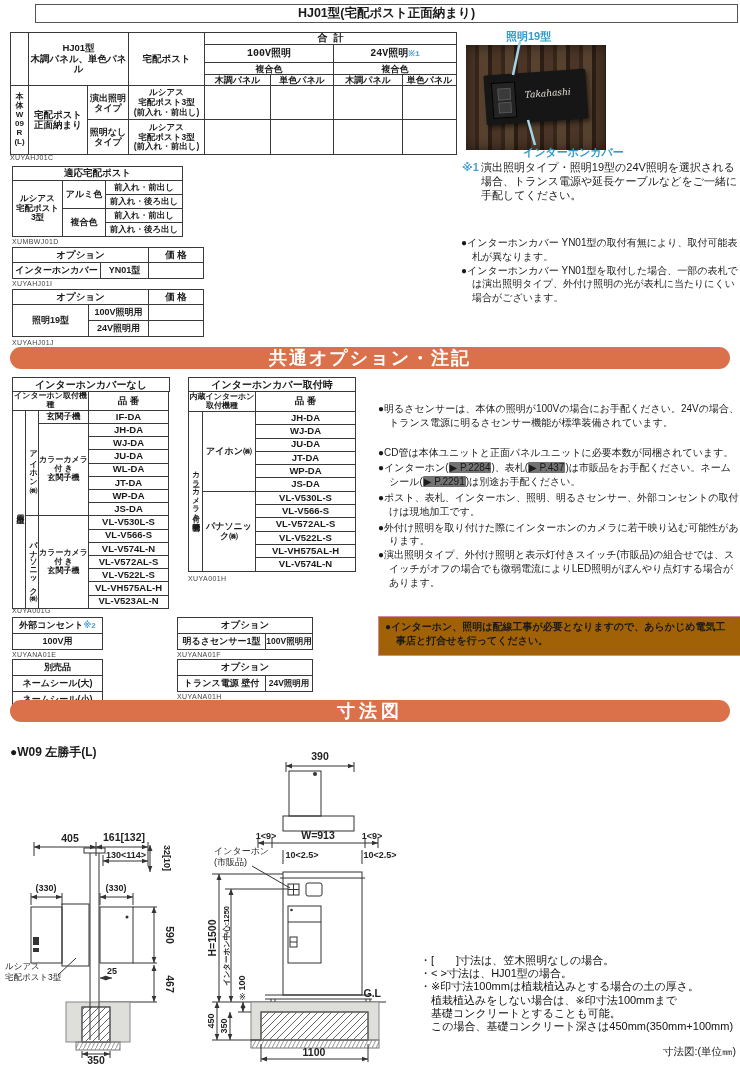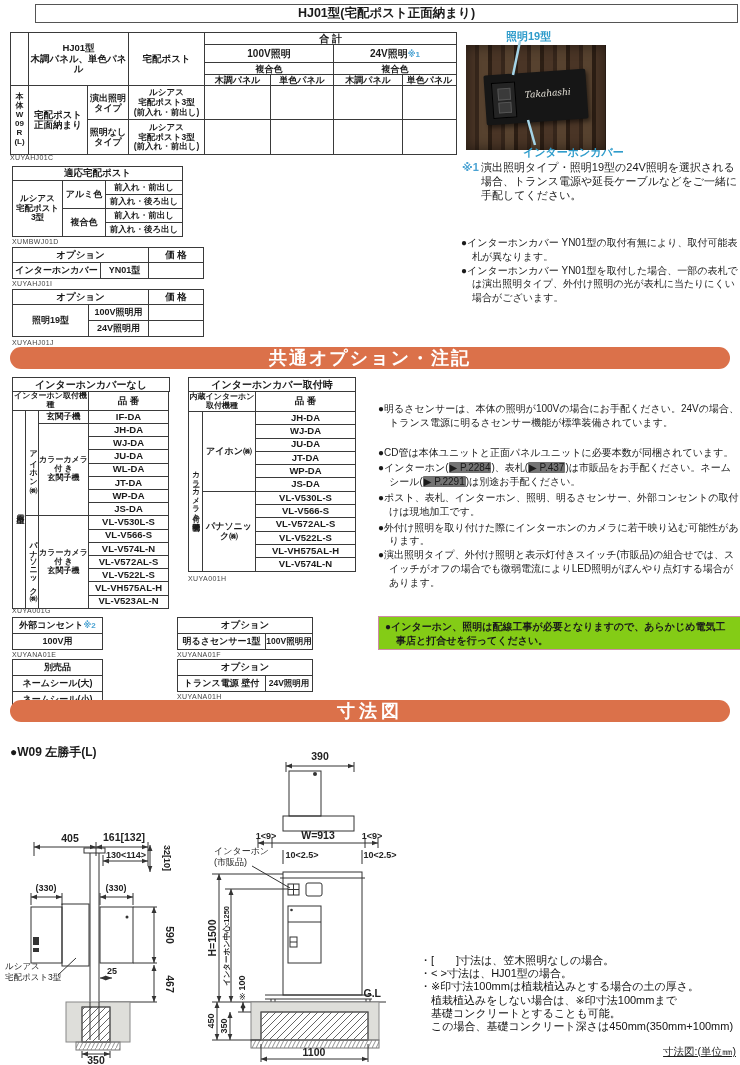--- a/index.html
+++ b/index.html
@@ -6,36 +6,36 @@
   .page{position:relative;width:740px;height:1065px;background:#fff;overflow:hidden;
         font-family:"Liberation Sans","DejaVu Sans",sans-serif;color:#1a1a1a;}
   .abs{position:absolute;}
   
   table{border-collapse:collapse;table-layout:fixed;}
   .tbl{border:1.5px solid #3a3a3a;}
   .tbl td{border:1px solid #3a3a3a;padding:0;text-align:center;vertical-align:middle;
           line-height:1.12;overflow:hidden;background:#fff;}
   .hd{background:#d9d9d9;font-weight:bold;}
   .b{font-weight:bold;}.t8{font-size:8px;}.t85{font-size:8.5px;}.t9{font-size:9px;}
-  .t95{font-size:9.5px;}.t10{font-size:10px;}
+  .t95{font-size:9.5px;}.t10{font-size:10px;font-family:Liberation Mono, monospace;}
   .code{font-size:7px;color:#444;letter-spacing:.4px;}
   .blue{color:#4ba3d3;}
   .vtext{writing-mode:vertical-rl;text-orientation:upright;letter-spacing:1px;margin:0 auto;}
   
   .banner{position:absolute;left:10px;width:720px;height:22px;background:#db714a;border-radius:11px;
           color:#fff;font-weight:bold;font-size:18px;line-height:22px;text-align:center;letter-spacing:2px;}
   .titlebox{border:1.2px solid #555;text-align:center;font-weight:bold;font-size:12.5px;line-height:17px;}
   .subttl{border:1.2px solid #3a3a3a;text-align:center;font-weight:bold;font-size:10px;line-height:13px;background:#fff;}
   
   .blt{font-size:10px;line-height:13.8px;padding-left:11px;text-indent:-11px;}
   .blt::before{content:"●";}
   .noteflex{display:flex;font-size:11px;line-height:14px;}
   .noteflex .mark{flex:0 0 19px;font-weight:bold;}
   .pref{background:#737373;padding:0 1px;border-radius:1px;}
-  .warnbox{background:#84cc16;border:1px solid #cf8aa6;font-size:11px;line-height:13.5px;padding:3px 6px 1px 6px;}
+  .warnbox{background:#a16207;border:1px solid #cf8aa6;font-size:11px;line-height:13.5px;padding:3px 6px 7px 6px;}
   .warnbox .blt{font-weight:bold;}
   
   .photo{background:repeating-linear-gradient(90deg,#4a3526 0 9px,#36261b 9px 13px,#57422f 13px 22px,#2c1e14 22px 26px);
          box-shadow:inset 0 0 14px rgba(0,0,0,.55);}
   .panel{background:#161616;border-radius:2px;transform:rotate(-4deg);box-shadow:2px 3px 4px rgba(0,0,0,.5);}
   .unit{background:#242424;border:1px solid #000;}
   .unit .btn{background:#3a3a3a;border:1px solid #555;}
   .plate{color:#e8e4da;font-family:"DejaVu Serif","Liberation Serif",serif;font-style:italic;font-size:9px;}
   .calloutlbl{color:#2f9ccb;font-size:11px;font-weight:bold;}
   .dimnotes{font-size:11px;line-height:13.2px;color:#111;}
@@ -602,15 +602,15 @@
   </svg>
 
   <div class="abs dimnotes" style="left:420px;top:954px;width:316px;">
     <div>・[　　]寸法は、笠木照明なしの場合。</div>
     <div>・&lt; &gt;寸法は、HJ01型の場合。</div>
     <div>・※印寸法100mmは植栽植込みとする場合の土の厚さ。</div>
     <div>　植栽植込みをしない場合は、※印寸法100mmまで</div>
     <div>　基礎コンクリートとすることも可能。</div>
     <div>　この場合、基礎コンクリート深さは450mm(350mm+100mm)</div>
   </div>
-  <div class="abs" style="left:600px;top:1045px;width:136px;text-align:right;font-size:10.5px;text-decoration:underline;">寸法図:(単位㎜)</div>
+  <div class="abs" style="left:600px;top:1045px;width:136px;text-align:right;font-size:10.5px;">寸法図:(単位㎜)</div>
 
 </div>
 
 </body></html>

